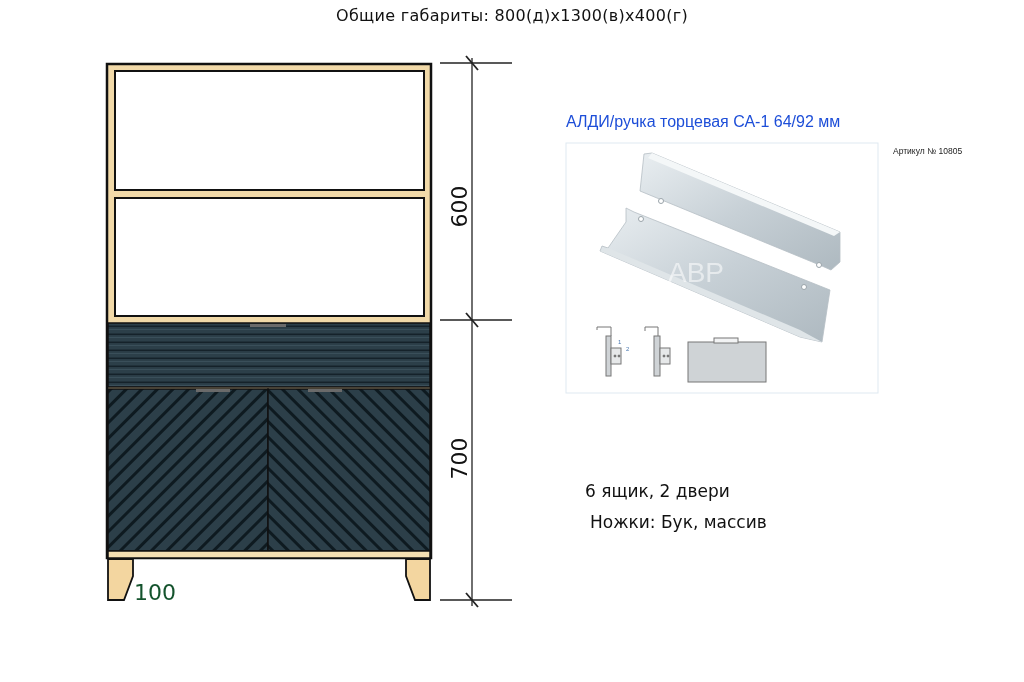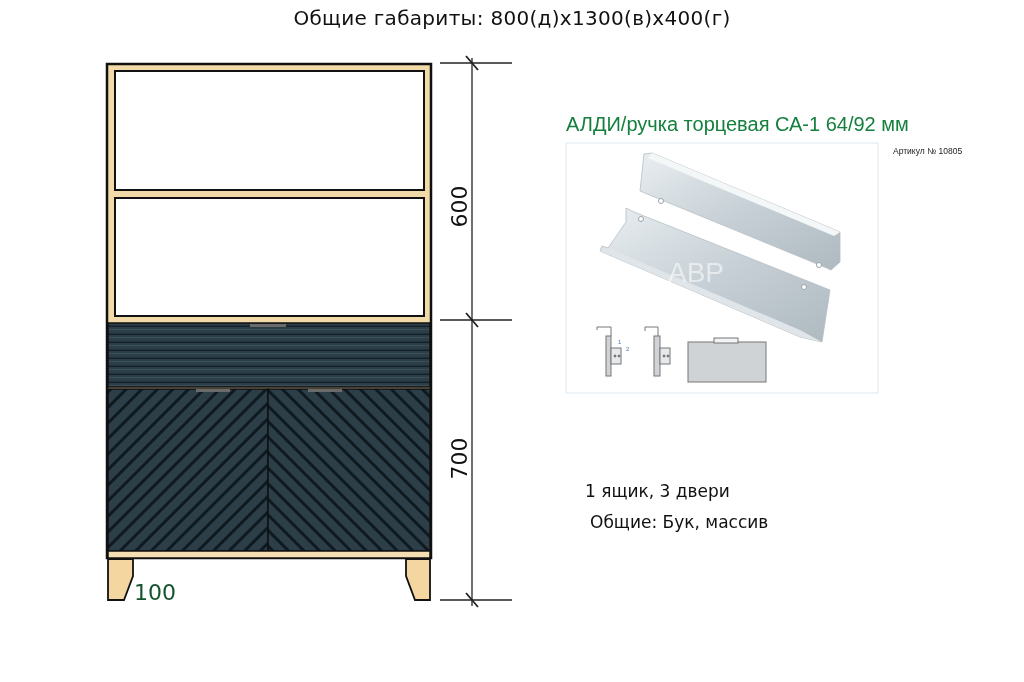--- a/index.html
+++ b/index.html
@@ -1,21 +1,21 @@
 <!DOCTYPE html>
 <html><head>
 <meta charset="utf-8">
 <style>
   html, body { margin:0; padding:0; background:#ffffff; }
   body { width:1024px; height:682px; position:relative; overflow:hidden; font-family:"DejaVu Sans", sans-serif; color:#111; }
-  .title { position:absolute; left:0; top:6px; width:1024px; text-align:center; font-size:20px; letter-spacing:0.3px; color:#111; }
+  .title { position:absolute; left:0; top:6px; width:1024px; text-align:center; font-size:16px; letter-spacing:0.3px; color:#111; }
   svg.drawing { position:absolute; left:0; top:0; }
   .dim-label { position:absolute; font-size:22px; color:#111; transform:rotate(-90deg); transform-origin:center; }
   .leg-label { position:absolute; left:134px; top:580px; font-size:22px; color:#14532d; }
-  .product-title { position:absolute; left:566px; top:113px; font-family:"Liberation Sans", sans-serif; font-size:20px; color:#15803d; }
+  .product-title { position:absolute; left:566px; top:113px; font-family:"Liberation Sans", sans-serif; font-size:16px; color:#1d4ed8; }
   .article { position:absolute; left:893px; top:146px; font-family:"Liberation Sans", sans-serif; font-size:8.5px; color:#222; }
   .note { position:absolute; font-size:17px; color:#111; }
 </style>
 </head>
 <body>
 
 <div class="title">Общие габариты: 800(д)х1300(в)х400(г)</div>
 
 <svg class="drawing" width="1024" height="682" viewBox="0 0 1024 682" xmlns="http://www.w3.org/2000/svg">
   <defs>
@@ -109,14 +109,14 @@
   </g>
 </svg>
 
 <div class="dim-label" style="left:438px; top:194px;">600</div>
 <div class="dim-label" style="left:438px; top:446px;">700</div>
 <div class="leg-label">100</div>
 
 <div class="product-title">АЛДИ/ручка торцевая СА-1 64/92 мм</div>
 <div class="article">Артикул № 10805</div>
 
-<div class="note" style="left:585px; top:481px;">1 ящик, 3 двери</div>
-<div class="note" style="left:590px; top:512px;">Общие: Бук, массив</div>
+<div class="note" style="left:585px; top:481px;">6 ящик, 2 двери</div>
+<div class="note" style="left:590px; top:512px;">Ножки: Бук, массив</div>
 
 </body></html>

